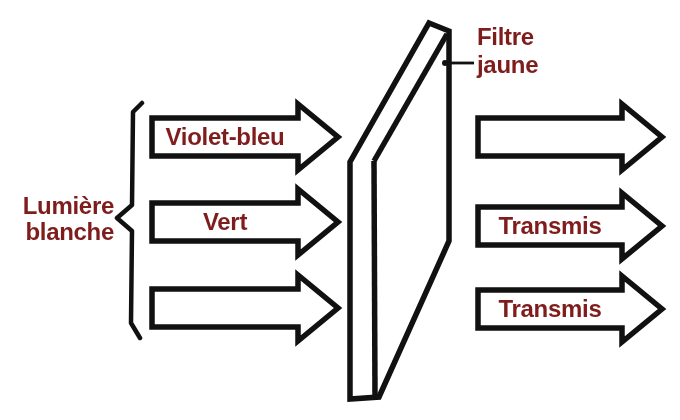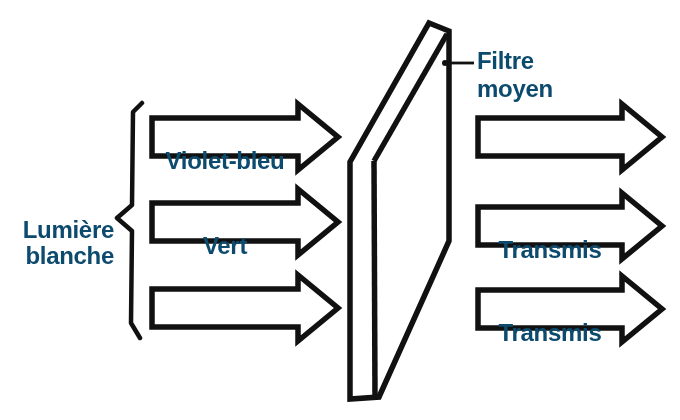--- a/index.html
+++ b/index.html
@@ -7,22 +7,22 @@
     position:relative; width:680px; height:420px; background:#ffffff;
     font-family:"Liberation Sans", sans-serif; overflow:hidden;
   }
   .canvas svg { position:absolute; left:0; top:0; }
   .shape { fill:#ffffff; stroke:#111111; stroke-width:5.5; stroke-linejoin:miter; }
   .edge  { fill:none; stroke:#111111; stroke-width:5.5; }
   .brace { fill:none; stroke:#111111; stroke-width:4.5; stroke-linejoin:round; stroke-linecap:round; }
   .pointer { stroke:#111111; stroke-width:2.8; }
   .dot { fill:#111111; }
   .label {
-    position:absolute; font-weight:bold; font-size:24px; color:#0c4a6e;
-    letter-spacing:-0.3px; white-space:nowrap;margin-top:24px;
+    position:absolute; font-weight:bold; font-size:24px; color:#7f1d1d;
+    letter-spacing:-0.3px; white-space:nowrap;
   }
   .arrow-label { text-align:center; line-height:28px; height:28px; }
   .arrow-label.left-col  { left:152px; width:146px; }
   .arrow-label.right-col { left:478px; width:144px; }
   .source-label { left:10px; top:193px; width:104px; text-align:right; line-height:26px; }
   .filter-label { left:477px; top:23px; text-align:left; line-height:28px; }
   .label span { display:block; }
 </style>
 </head>
 <body>
@@ -52,19 +52,19 @@
   <div class="label source-label">
     <span>Lumière</span>
     <span>blanche</span>
   </div>
 
   <div class="label arrow-label left-col" style="top:123px;">Violet-bleu</div>
   <div class="label arrow-label left-col" style="top:208px;text-align:center;">Vert</div>
 
   <div class="label filter-label">
     <span>Filtre</span>
-    <span>moyen</span>
+    <span>jaune</span>
   </div>
 
   <div class="label arrow-label right-col" style="top:212px;">Transmis</div>
   <div class="label arrow-label right-col" style="top:295px;">Transmis</div>
 
 </div>
 
 </body></html>

